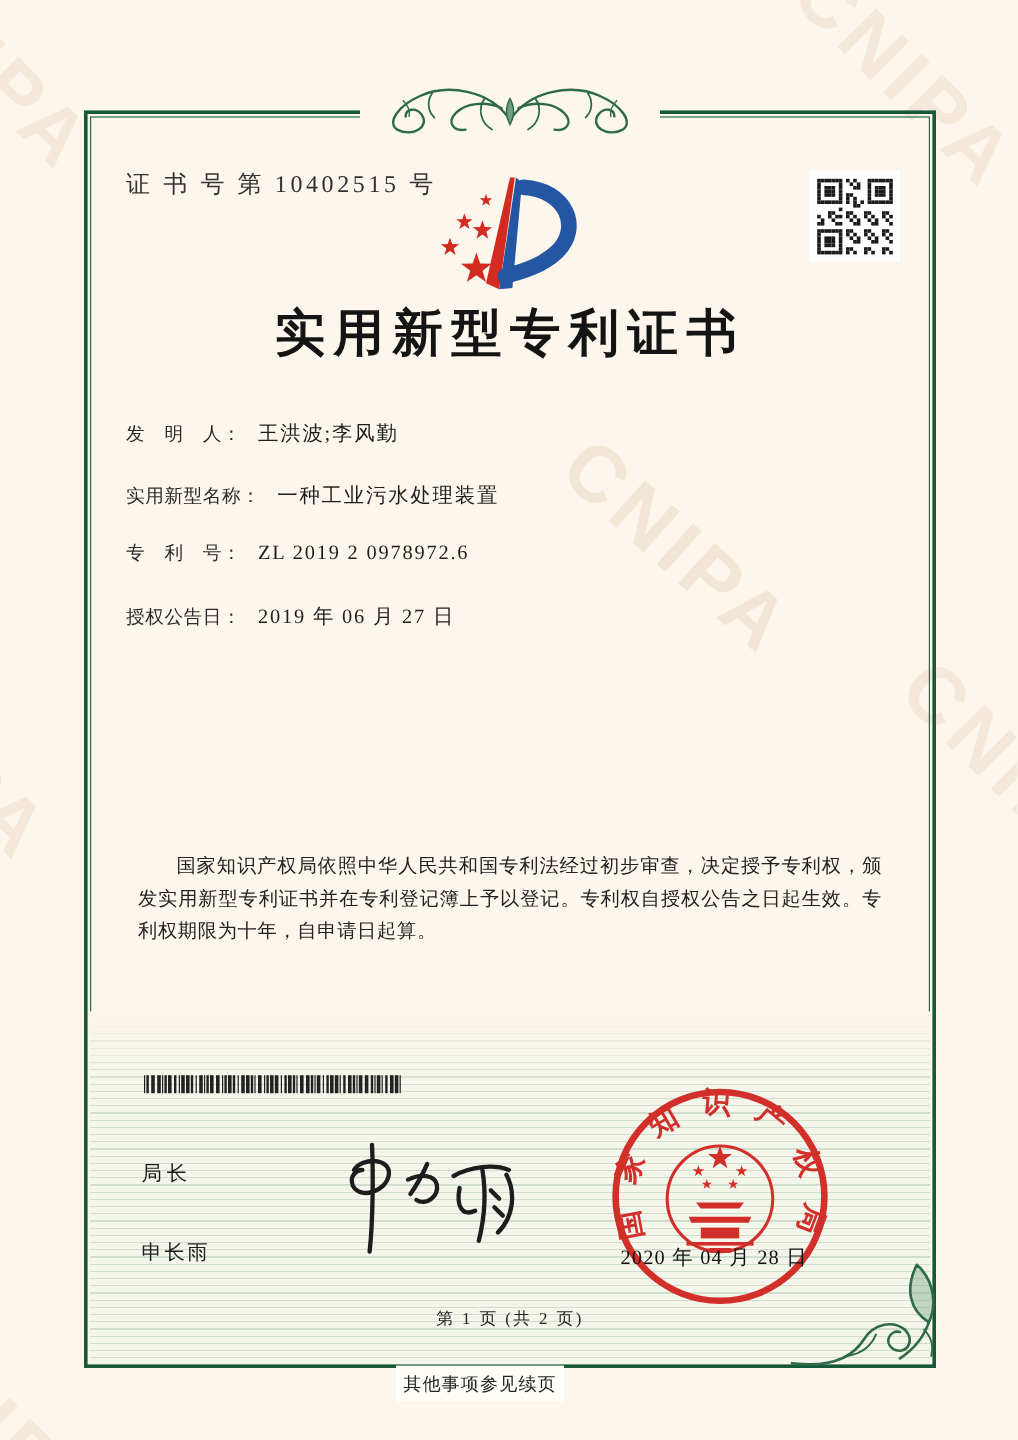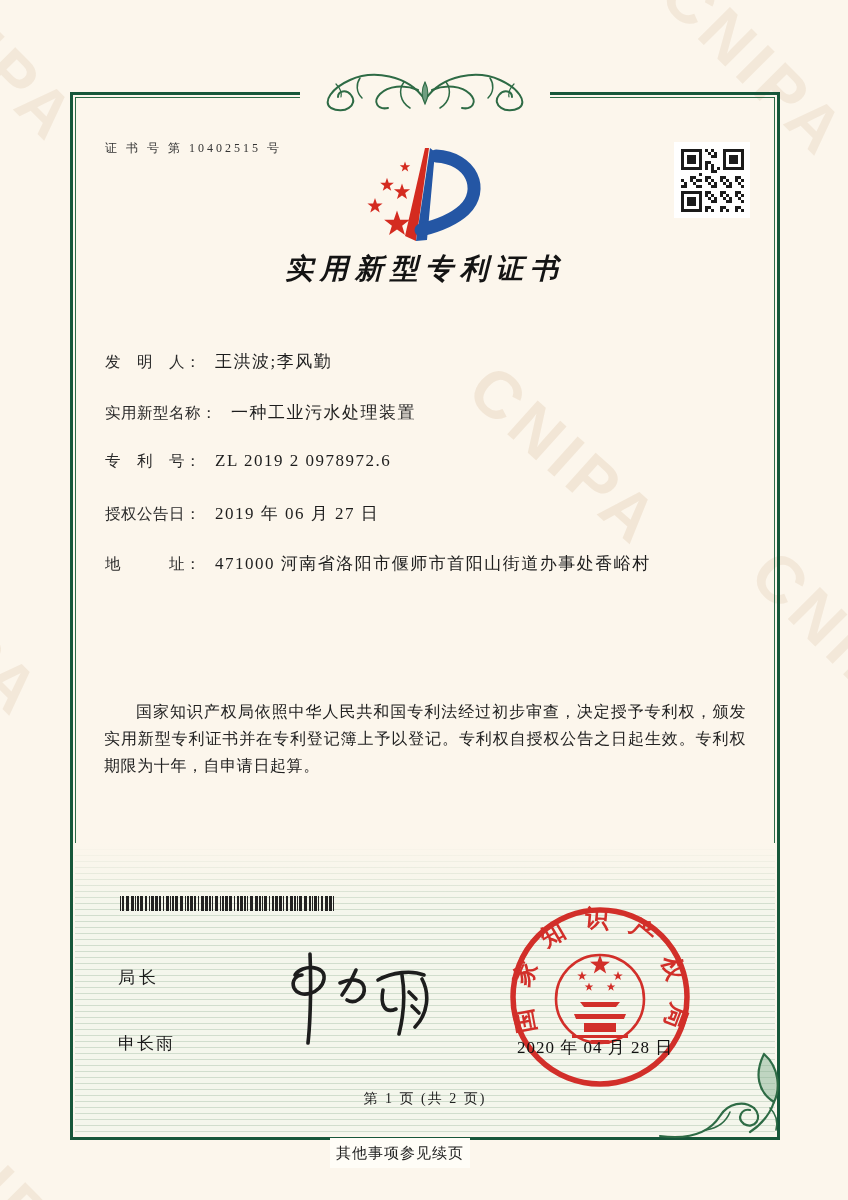--- a/index.html
+++ b/index.html
@@ -36,42 +36,42 @@
       linear-gradient(180deg,#fcf6ec 0%, rgba(252,246,236,0) 22%),
       repeating-linear-gradient(180deg, rgba(104,148,112,.25) 0 1px, rgba(0,0,0,0) 1px 6px);
   }
   
   .ornament-top{
     position:absolute;left:300px;top:64px;width:250px;height:56px;z-index:3;
     background:#fcf6ec;display:flex;align-items:center;justify-content:center;
   }
   .ornament-corner{position:absolute;left:652px;top:1046px;width:138px;height:100px;z-index:4;}
   
-  .cert-no{position:absolute;left:105px;top:140px;z-index:3;font-size:12px;letter-spacing:3px;color:#333;}
+  .cert-no{position:absolute;left:105px;top:140px;z-index:3;font-size:20px;letter-spacing:3px;color:#333;}
   .logo{position:absolute;left:358px;top:136px;z-index:3;}
   .qr-box{
     position:absolute;left:674px;top:142px;width:76px;height:76px;background:#fff;z-index:3;
     display:flex;align-items:center;justify-content:center;
   }
   .qr{width:63px;height:63px;display:grid;grid-template-columns:repeat(21,1fr);grid-template-rows:repeat(21,1fr);}
   .qr b{background:#1b1b1b;}
   .title{
     position:absolute;left:70px;top:250px;width:710px;text-align:center;z-index:3;
-    font-size:28px;font-weight:bold;letter-spacing:7px;color:#141414;font-style:italic;
+    font-size:42px;font-weight:bold;letter-spacing:7px;color:#141414;
   }
   
   .fields{position:absolute;left:105px;top:350px;width:640px;z-index:3;}
   .row{position:relative;height:50.5px;}
   .lbl{display:inline-block;font-size:15.5px;color:#2a2a2a;letter-spacing:.5px;vertical-align:baseline;}
   .val{display:inline-block;font-size:17px;color:#1d1d1d;letter-spacing:1.5px;margin-left:14px;}
   .pair2{position:absolute;left:350px;top:0;}
   
   .paras{position:absolute;left:104px;top:698px;width:642px;z-index:3;}
   .paras p{
-    margin:0;font-size:16px;line-height:27px;text-indent:2em;text-align:justify;
+    margin:11px;font-size:16px;line-height:27px;text-indent:2em;text-align:justify;
     letter-spacing:.6px;color:#222;
   }
   
   .barcode{position:absolute;left:120px;top:896px;width:218px;height:15px;z-index:3;font-size:0;}
   .barcode i{display:inline-block;height:100%;background:#222;}
   .barcode s{display:inline-block;height:100%;}
   
   .sig-title{position:absolute;left:118px;top:966px;font-size:17px;letter-spacing:4px;z-index:3;
     font-family:"Liberation Sans","DejaVu Sans",sans-serif;color:#1c1c1c;}
   .sig-name{position:absolute;left:118px;top:1032px;font-size:17px;letter-spacing:2px;z-index:3;
@@ -603,23 +603,20 @@
     <span class="lbl">发　明　人：</span><span class="val">王洪波;李风勤</span>
   </div>
   <div class="row">
     <span class="lbl">实用新型名称：</span><span class="val">一种工业污水处理装置</span>
   </div>
   <div class="row">
     <span class="lbl">专　利　号：</span><span class="val">ZL 2019 2 0978972.6</span>
   </div>
   <div class="row">
     <span class="lbl">授权公告日：</span><span class="val">2019 年 06 月 27 日</span>
-  </div>
-  <div class="row">
-    <span class="lbl">地　　　址：</span><span class="val">471000  河南省洛阳市偃师市首阳山街道办事处香峪村</span>
   </div>
 </div>
 
 <div class="paras">
   <p>国家知识产权局依照中华人民共和国专利法经过初步审查，决定授予专利权，颁发实用新型专利证书并在专利登记簿上予以登记。专利权自授权公告之日起生效。专利权期限为十年，自申请日起算。</p>
 </div>
 
 <div class="barcode" id="barcode"><i style="width: 1px;"></i><s style="width: 1px;"></s><i style="width: 2px;"></i><s style="width: 2px;"></s><i style="width: 3px;"></i><s style="width: 2px;"></s><i style="width: 3px;"></i><s style="width: 1px;"></s><i style="width: 1px;"></i><s style="width: 1px;"></s><i style="width: 2px;"></i><s style="width: 1px;"></s><i style="width: 3px;"></i><s style="width: 2px;"></s><i style="width: 2px;"></i><s style="width: 2px;"></s><i style="width: 1px;"></i><s style="width: 1px;"></s><i style="width: 3px;"></i><s style="width: 1px;"></s><i style="width: 3px;"></i><s style="width: 1px;"></s><i style="width: 2px;"></i><s style="width: 2px;"></s><i style="width: 1px;"></i><s style="width: 2px;"></s><i style="width: 3px;"></i><s style="width: 1px;"></s><i style="width: 1px;"></i><s style="width: 1px;"></s><i style="width: 2px;"></i><s style="width: 1px;"></s><i style="width: 3px;"></i><s style="width: 2px;"></s><i style="width: 3px;"></i><s style="width: 2px;"></s><i style="width: 1px;"></i><s style="width: 1px;"></s><i style="width: 2px;"></i><s style="width: 1px;"></s><i style="width: 3px;"></i><s style="width: 1px;"></s><i style="width: 2px;"></i><s style="width: 2px;"></s><i style="width: 1px;"></i><s style="width: 2px;"></s><i style="width: 3px;"></i><s style="width: 1px;"></s><i style="width: 3px;"></i><s style="width: 1px;"></s><i style="width: 2px;"></i><s style="width: 1px;"></s><i style="width: 1px;"></i><s style="width: 2px;"></s><i style="width: 3px;"></i><s style="width: 2px;"></s><i style="width: 1px;"></i><s style="width: 1px;"></s><i style="width: 2px;"></i><s style="width: 1px;"></s><i style="width: 3px;"></i><s style="width: 1px;"></s><i style="width: 3px;"></i><s style="width: 2px;"></s><i style="width: 1px;"></i><s style="width: 2px;"></s><i style="width: 2px;"></i><s style="width: 1px;"></s><i style="width: 3px;"></i><s style="width: 1px;"></s><i style="width: 2px;"></i><s style="width: 1px;"></s><i style="width: 1px;"></i><s style="width: 2px;"></s><i style="width: 3px;"></i><s style="width: 2px;"></s><i style="width: 3px;"></i><s style="width: 1px;"></s><i style="width: 2px;"></i><s style="width: 1px;"></s><i style="width: 1px;"></i><s style="width: 1px;"></s><i style="width: 3px;"></i><s style="width: 2px;"></s><i style="width: 1px;"></i><s style="width: 2px;"></s><i style="width: 2px;"></i><s style="width: 1px;"></s><i style="width: 3px;"></i><s style="width: 1px;"></s><i style="width: 3px;"></i><s style="width: 1px;"></s><i style="width: 1px;"></i><s style="width: 2px;"></s><i style="width: 2px;"></i><s style="width: 2px;"></s><i style="width: 3px;"></i><s style="width: 1px;"></s><i style="width: 2px;"></i><s style="width: 1px;"></s><i style="width: 1px;"></i><s style="width: 1px;"></s><i style="width: 3px;"></i><s style="width: 2px;"></s><i style="width: 3px;"></i><s style="width: 2px;"></s><i style="width: 2px;"></i><s style="width: 1px;"></s><i style="width: 1px;"></i><s style="width: 1px;"></s><i style="width: 3px;"></i><s style="width: 1px;"></s><i style="width: 1px;"></i><s style="width: 2px;"></s><i style="width: 2px;"></i><s style="width: 2px;"></s><i style="width: 3px;"></i><s style="width: 1px;"></s><i style="width: 3px;"></i><s style="width: 1px;"></s><i style="width: 1px;"></i><s style="width: 1px;"></s></div>
 
 <div class="sig-title">局长</div>

